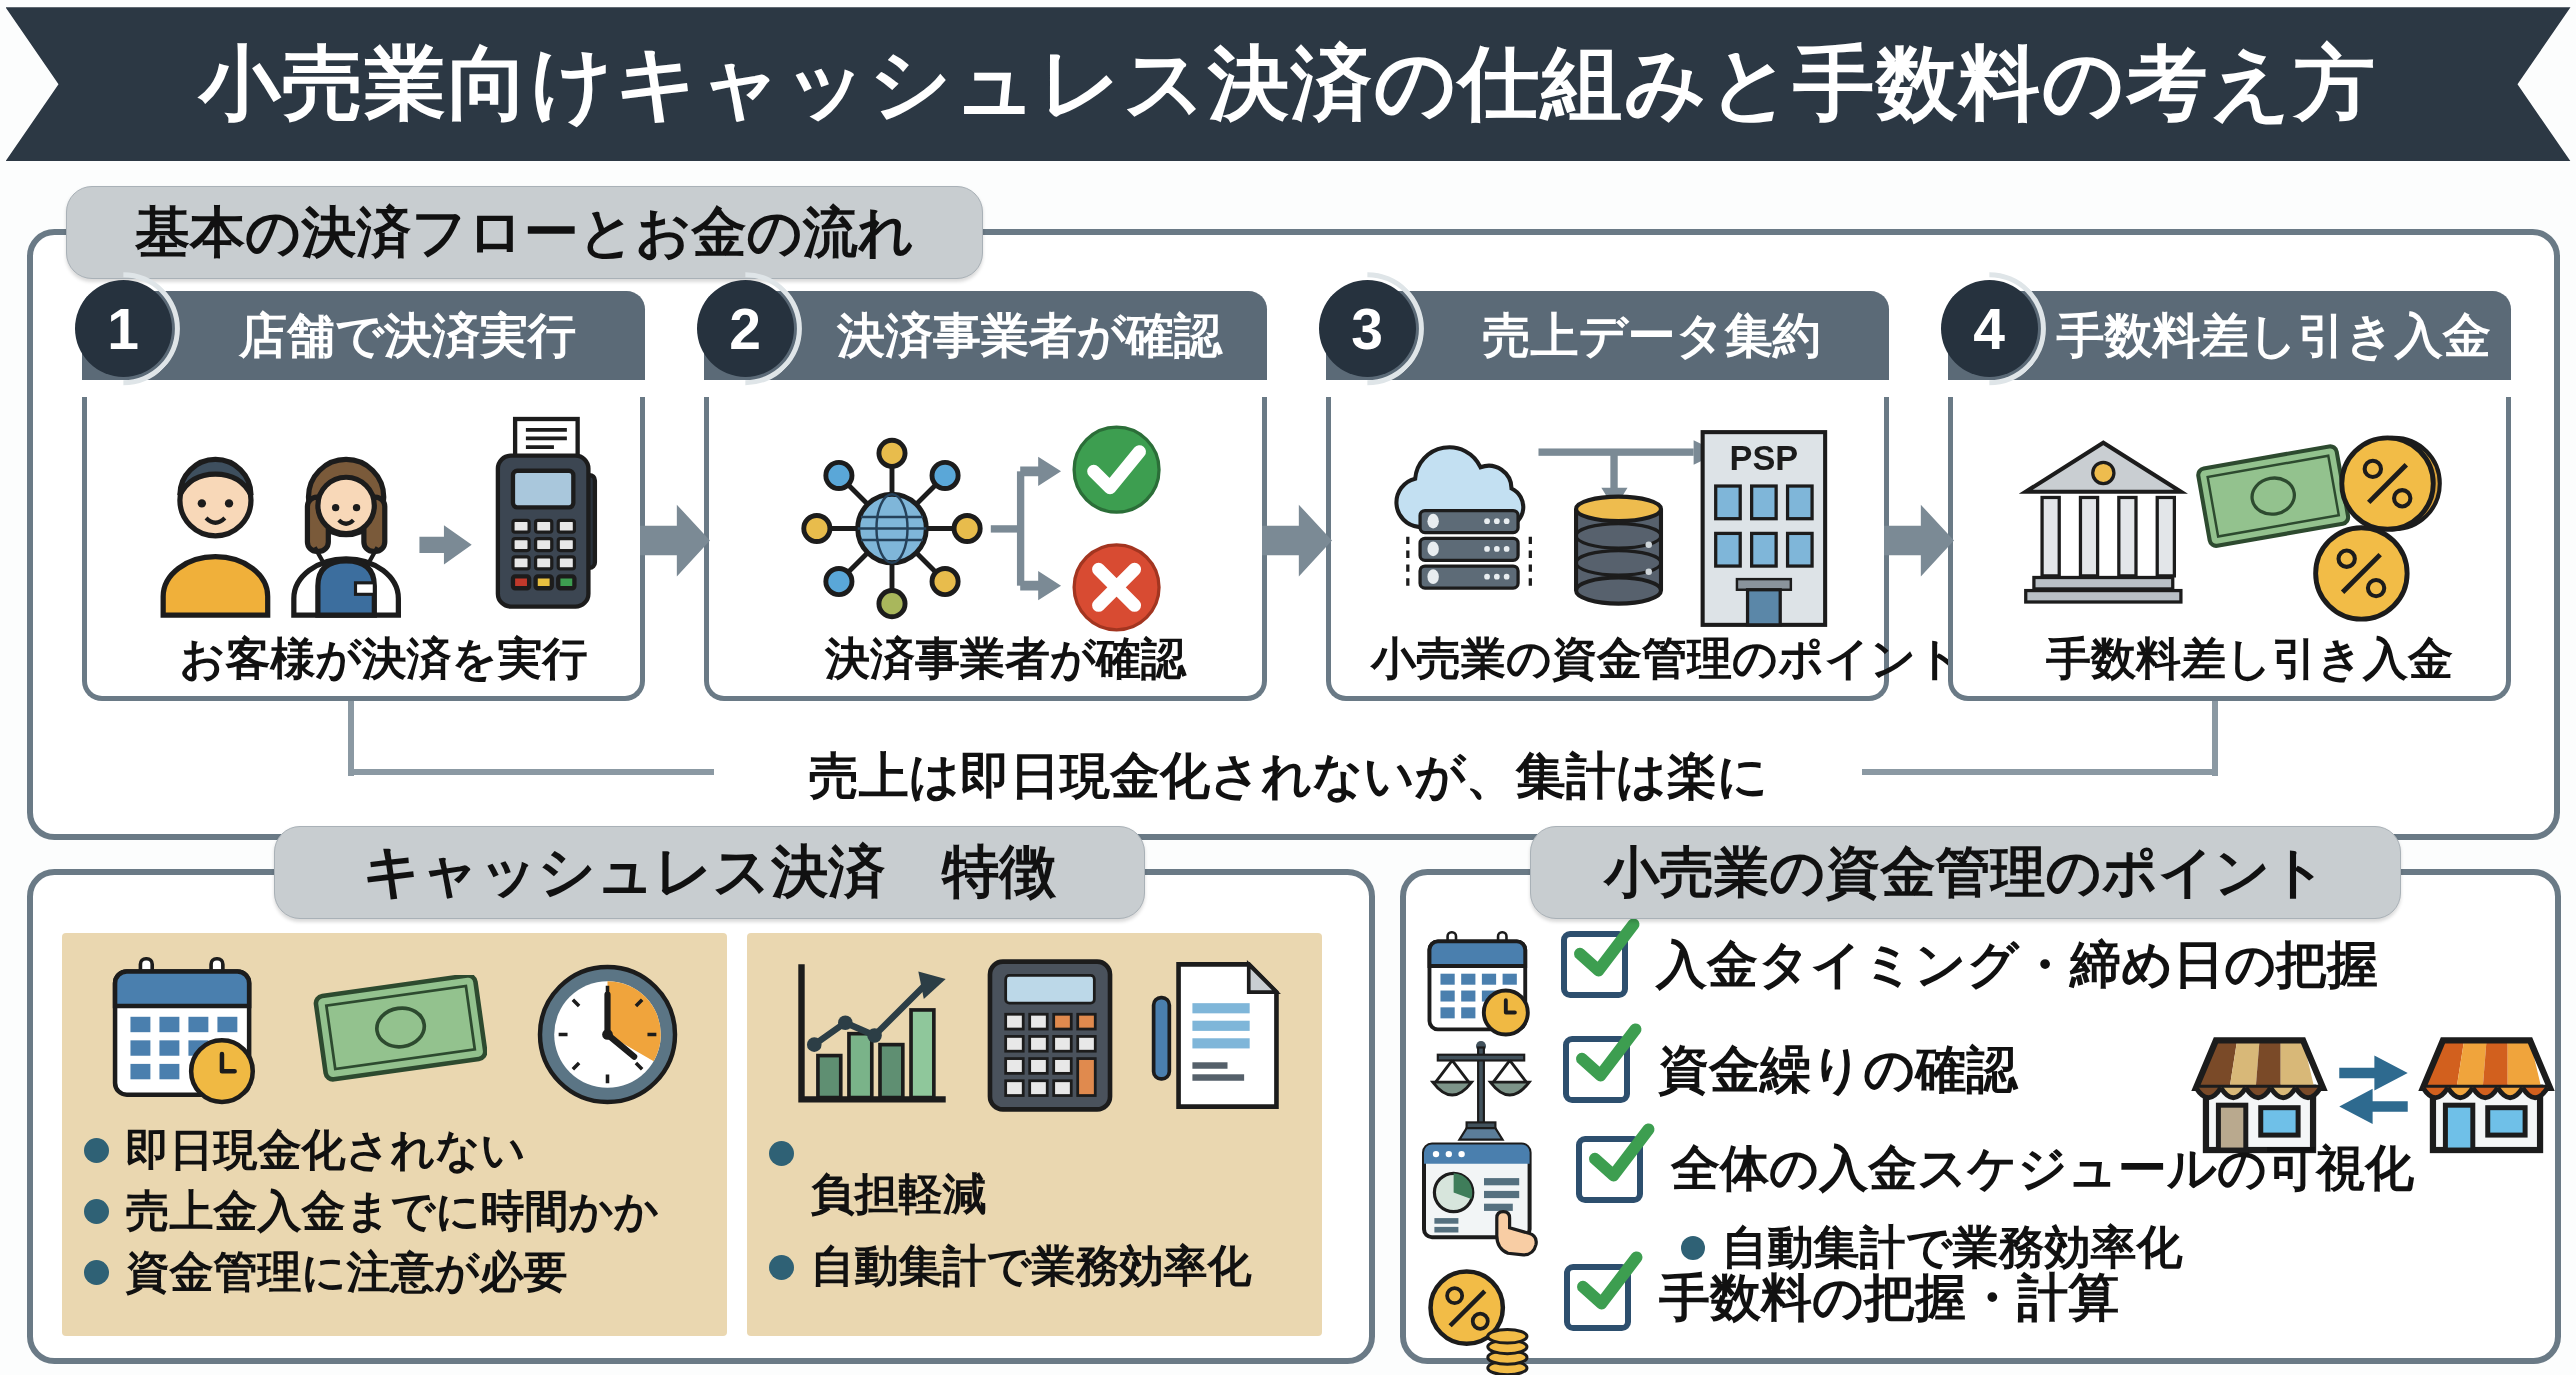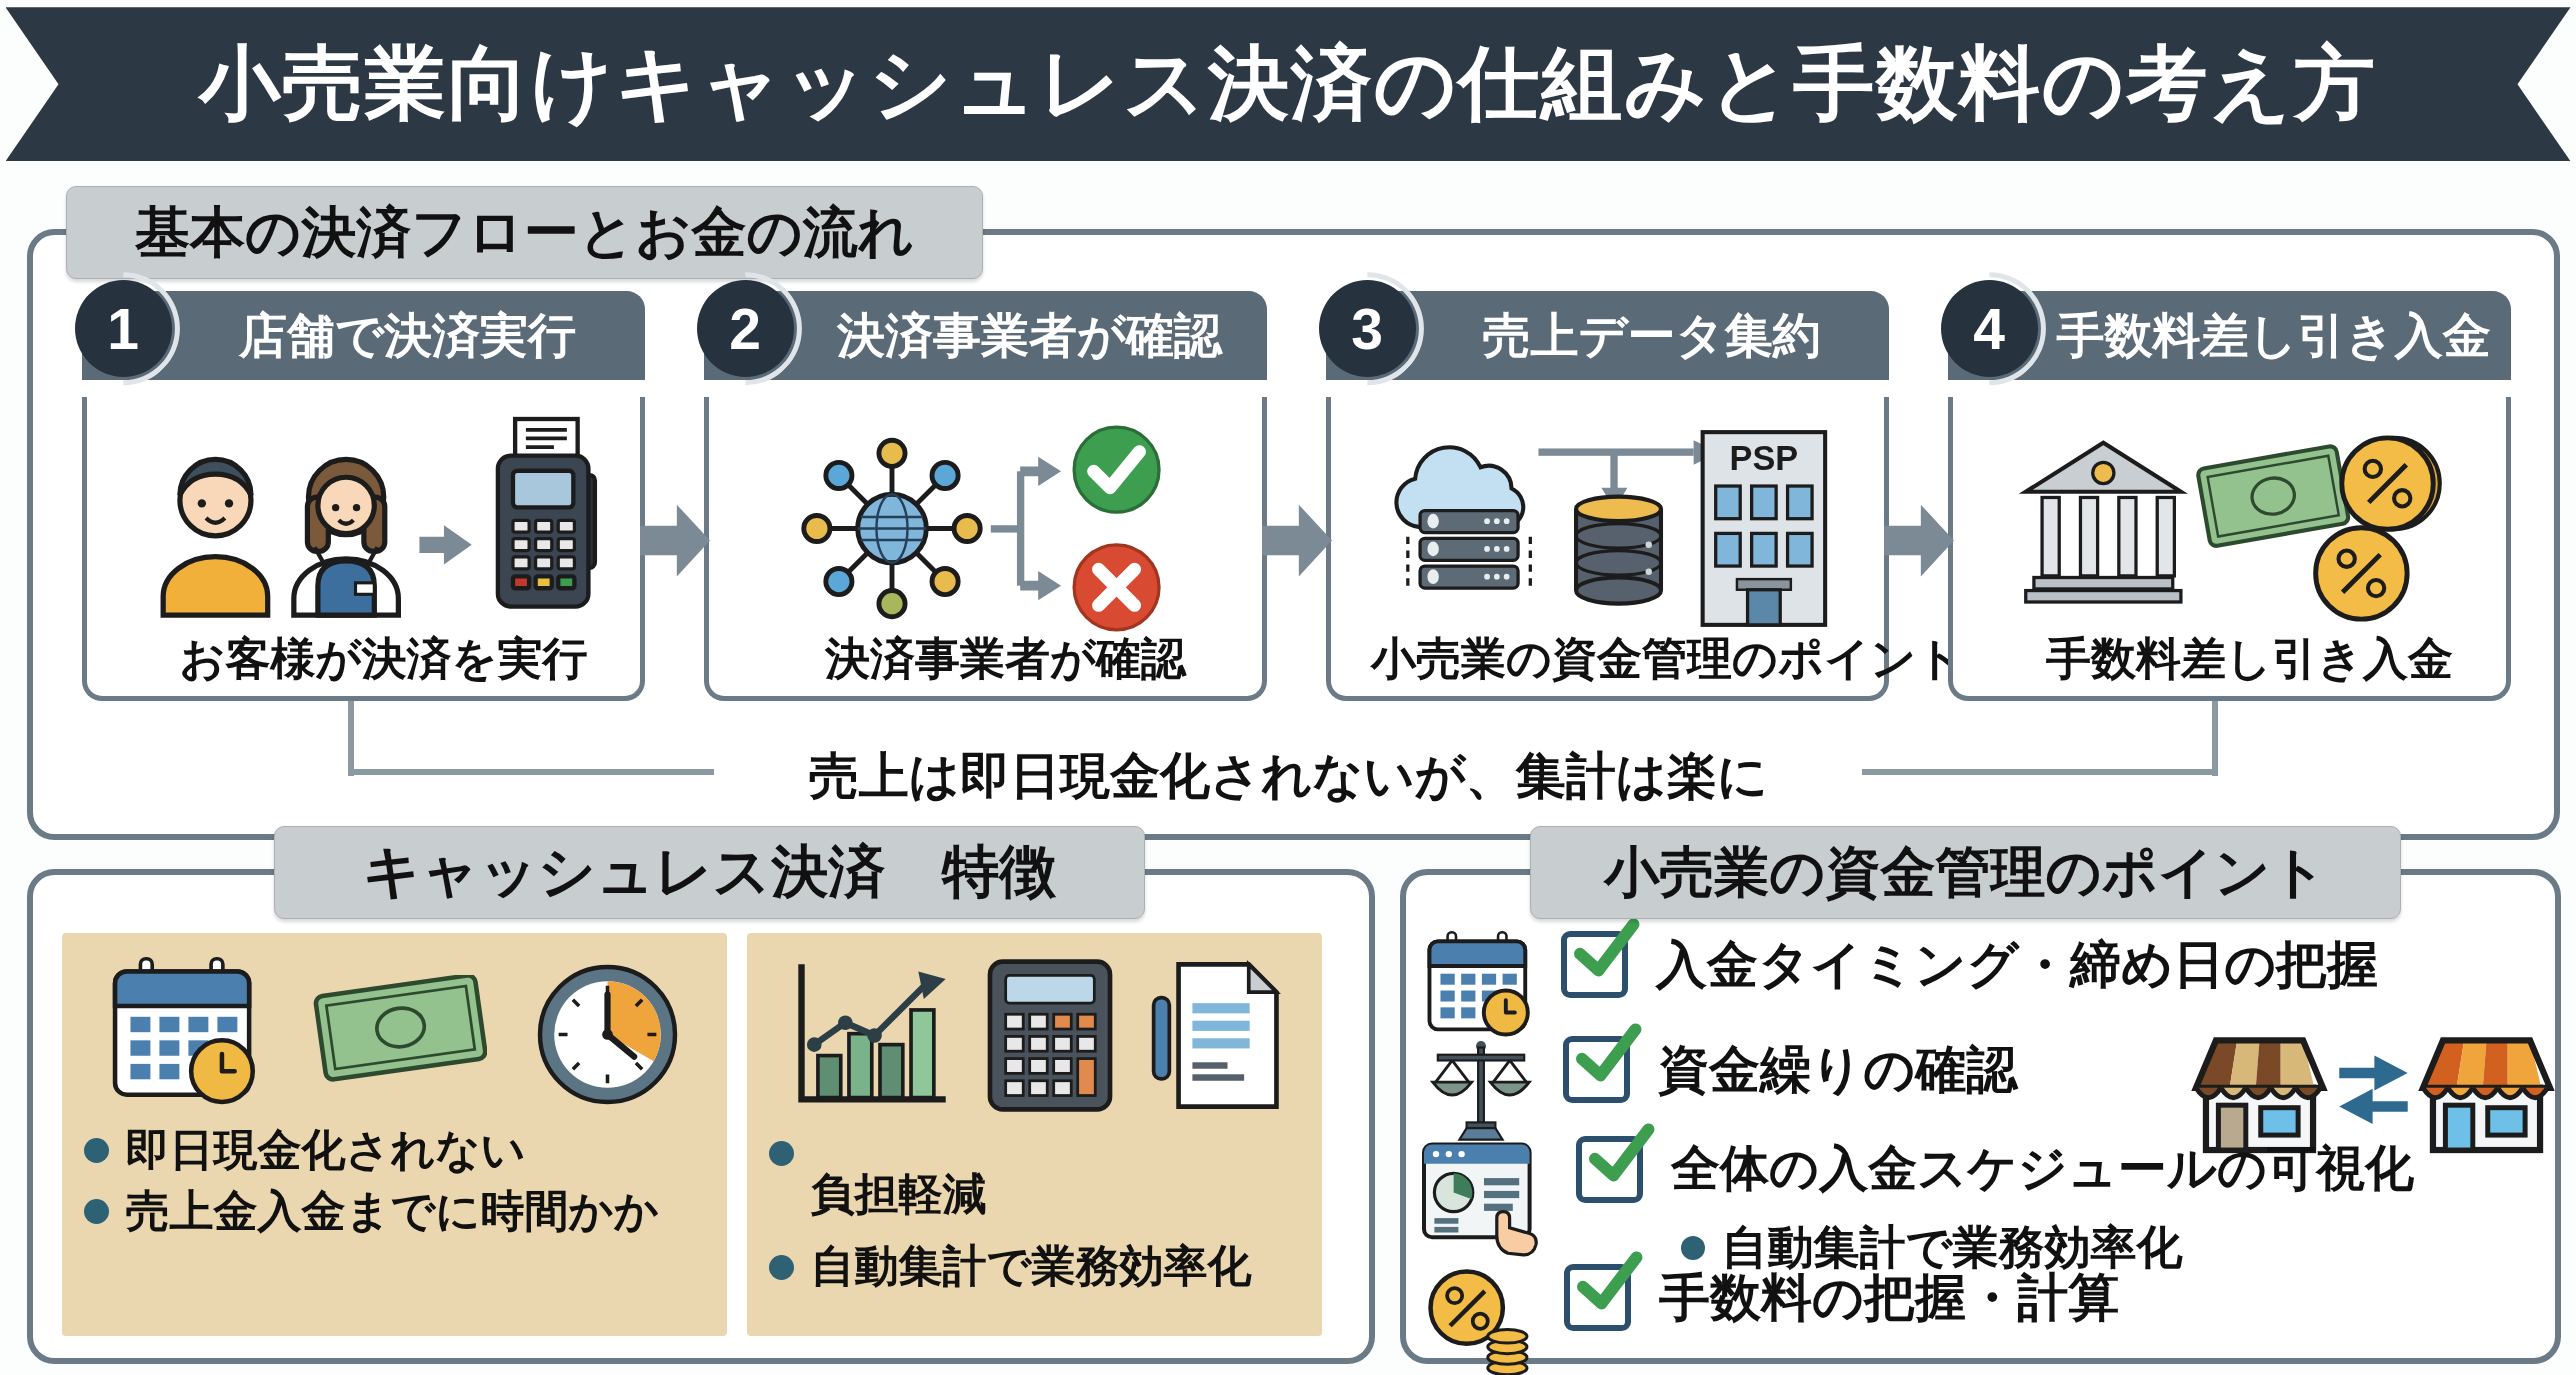--- a/index.html
+++ b/index.html
@@ -7,21 +7,21 @@
         font-family:"Liberation Sans","DejaVu Sans",sans-serif;overflow:hidden;}
 
   
   .banner{position:absolute;left:5.5px;top:7.3px;right:5.5px;height:154px;
           background:var(--banner-bg);display:flex;align-items:center;justify-content:center;
           clip-path:polygon(0 0,100% 0,calc(100% - 53px) 50%,100% 100%,0 100%,53px 50%);}
   .banner-title{color:#fff;font-size:81px;font-weight:900;letter-spacing:1.8px;white-space:nowrap;}
 
   
   .section-box{position:absolute;background:#fff;border:6.4px solid var(--section-border);border-radius:27.4px;}
-  .header-chip{position:absolute;background:var(--header-chip-bg);border:1.8px solid #a9b1b7;border-radius:10px;
+  .header-chip{position:absolute;background:var(--header-chip-bg);border:1.8px solid #a9b1b7;border-radius:26px;
                display:flex;align-items:center;justify-content:center;z-index:5;
                box-shadow:0 2.7px 3.7px rgba(0,0,0,.15);}
   .header-chip span{font-weight:900;color:#111;white-space:nowrap;}
 
   
   .card{position:absolute;width:563px;height:410px;top:291px;}
   .card-bar{position:absolute;left:0;right:0;top:0;height:89px;background:var(--card-bar-bg);
             border-radius:18.3px 18.3px 0 0;display:flex;align-items:center;}
   .card-bar .card-title{color:#fff;font-weight:900;font-size:48px;white-space:nowrap;
             flex:1;text-align:center;padding-left:88px;}
@@ -376,20 +376,24 @@
       </svg>
     </div>
     <div style="margin-top:12.8px;">
       <div class="blt">
         <span class="dot"></span>
         <span class="txt">即日現金化されない</span>
       </div>
       <div class="blt">
         <span class="dot"></span>
         <span class="txt">売上金入金までに時間かか</span>
+      </div>
+      <div class="blt">
+        <span class="dot"></span>
+        <span class="txt">資金管理に注意が必要</span>
       </div>
     </div>
   </div>
 
   <div class="tan-box" style="left:747px;top:933px;width:575px;height:403px;">
     <div class="icon-row">
 
       <svg width="169" height="157" viewBox="0 0 185 172">
         <g stroke="#1c1c1c" stroke-width="4">
           <rect x="36" y="108" width="25" height="46" fill="#5f8f72"></rect>

